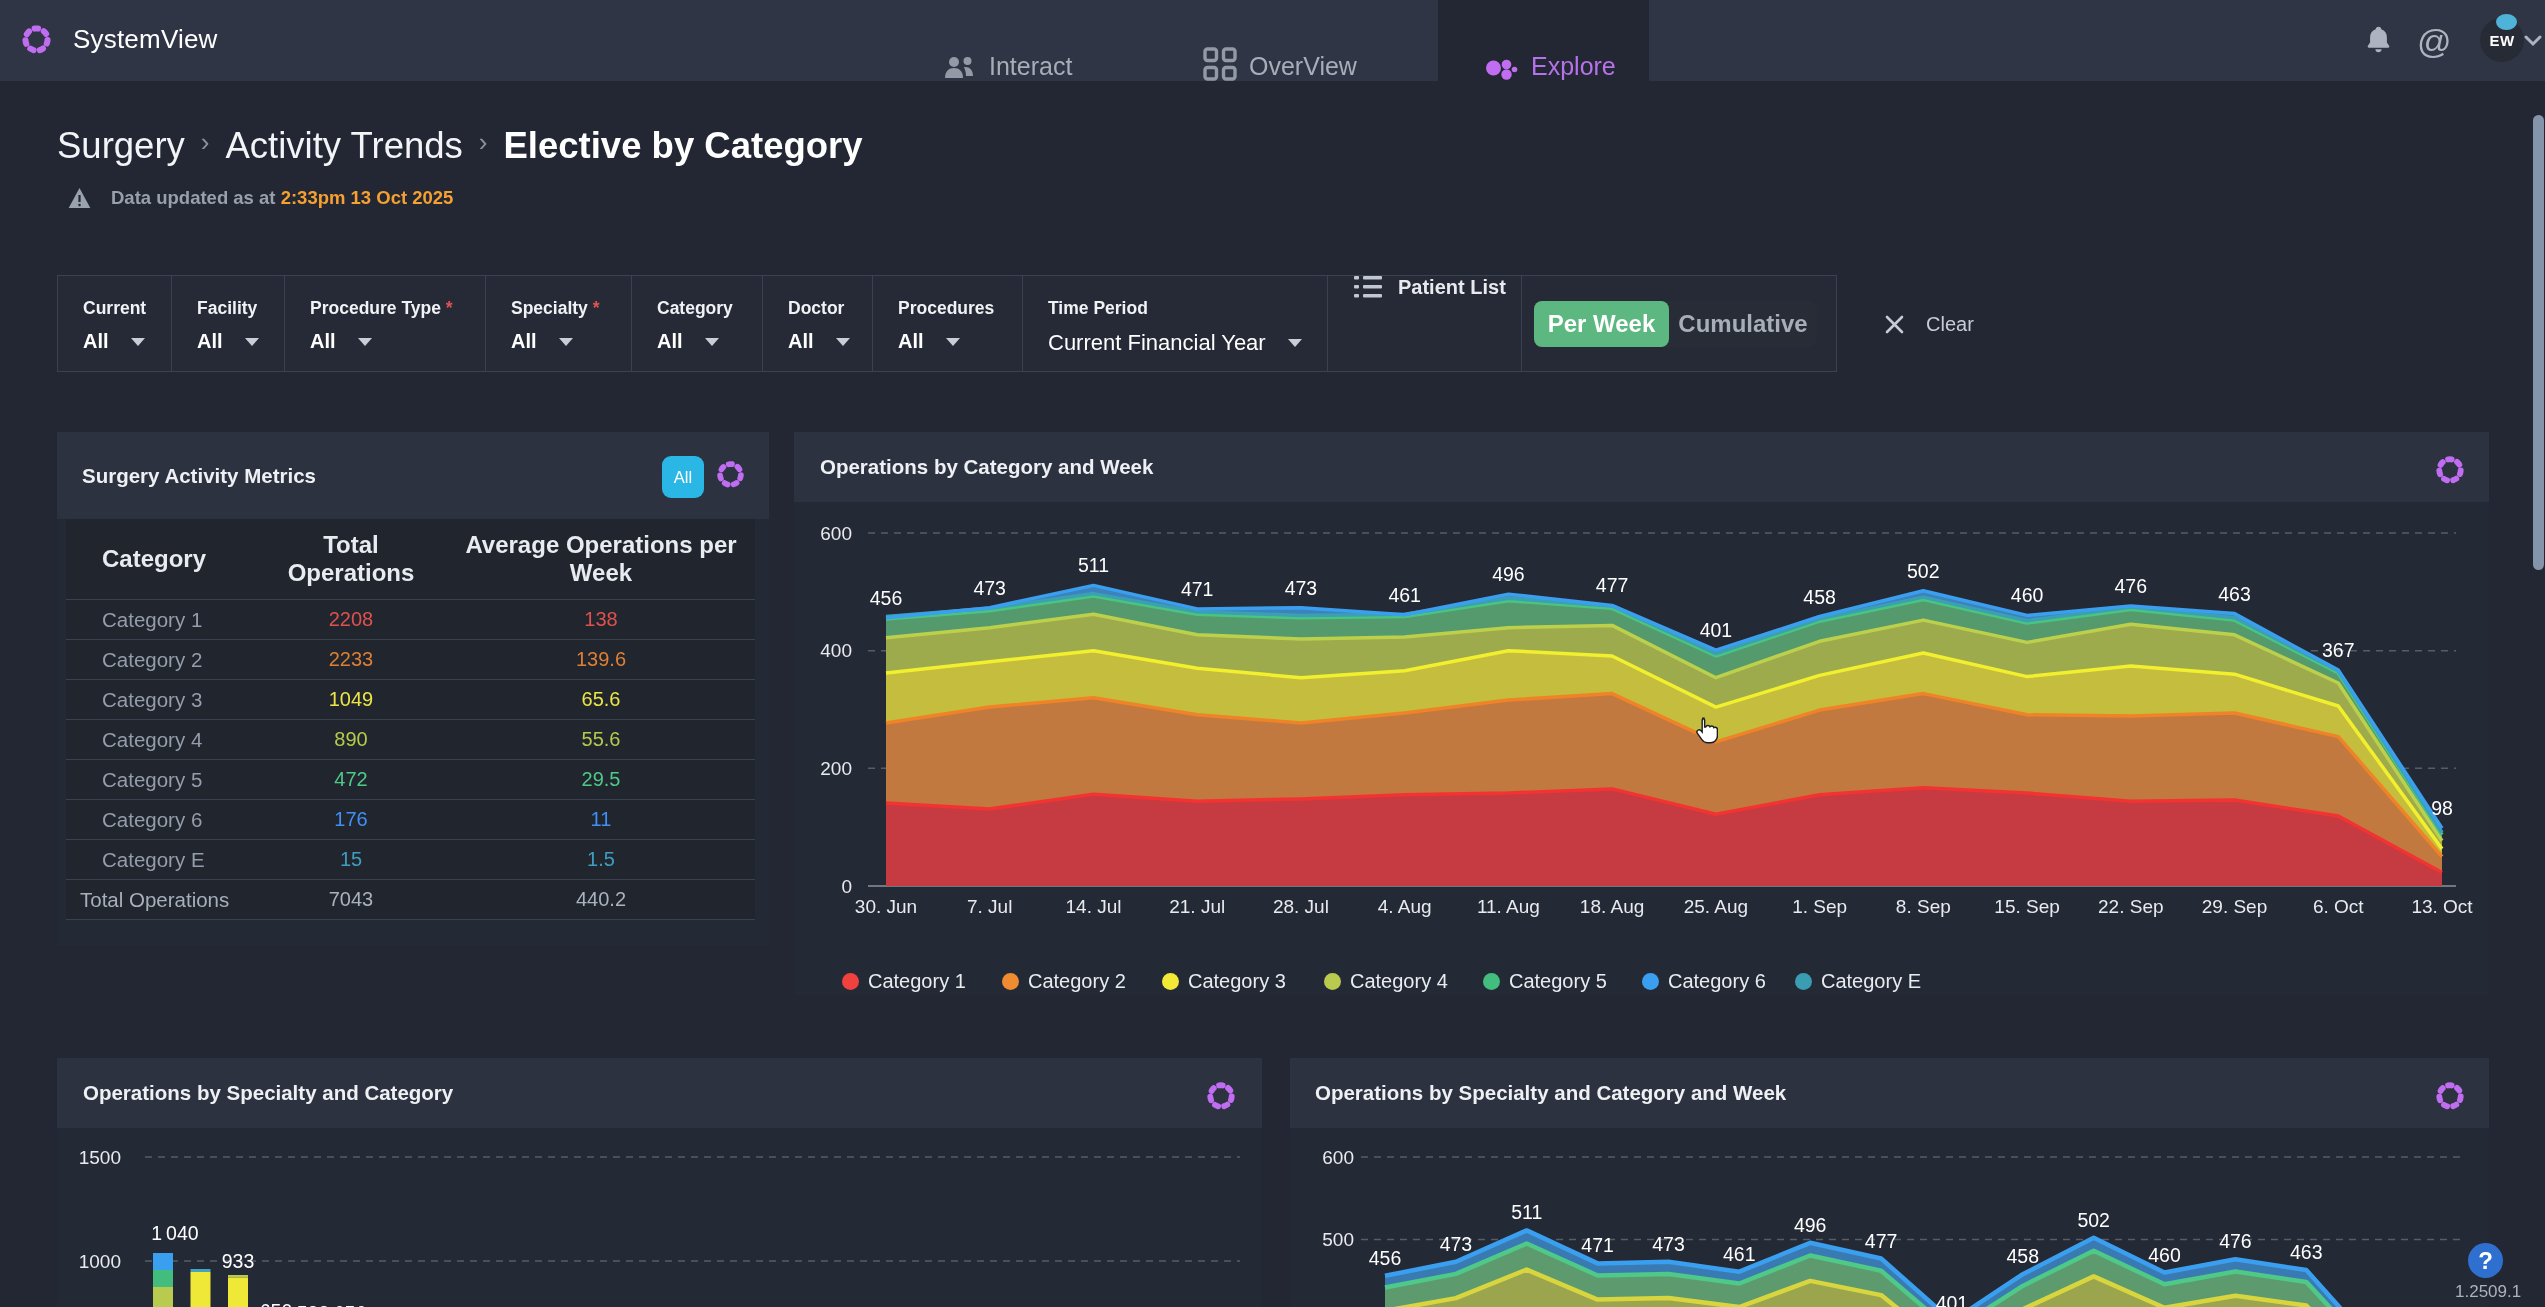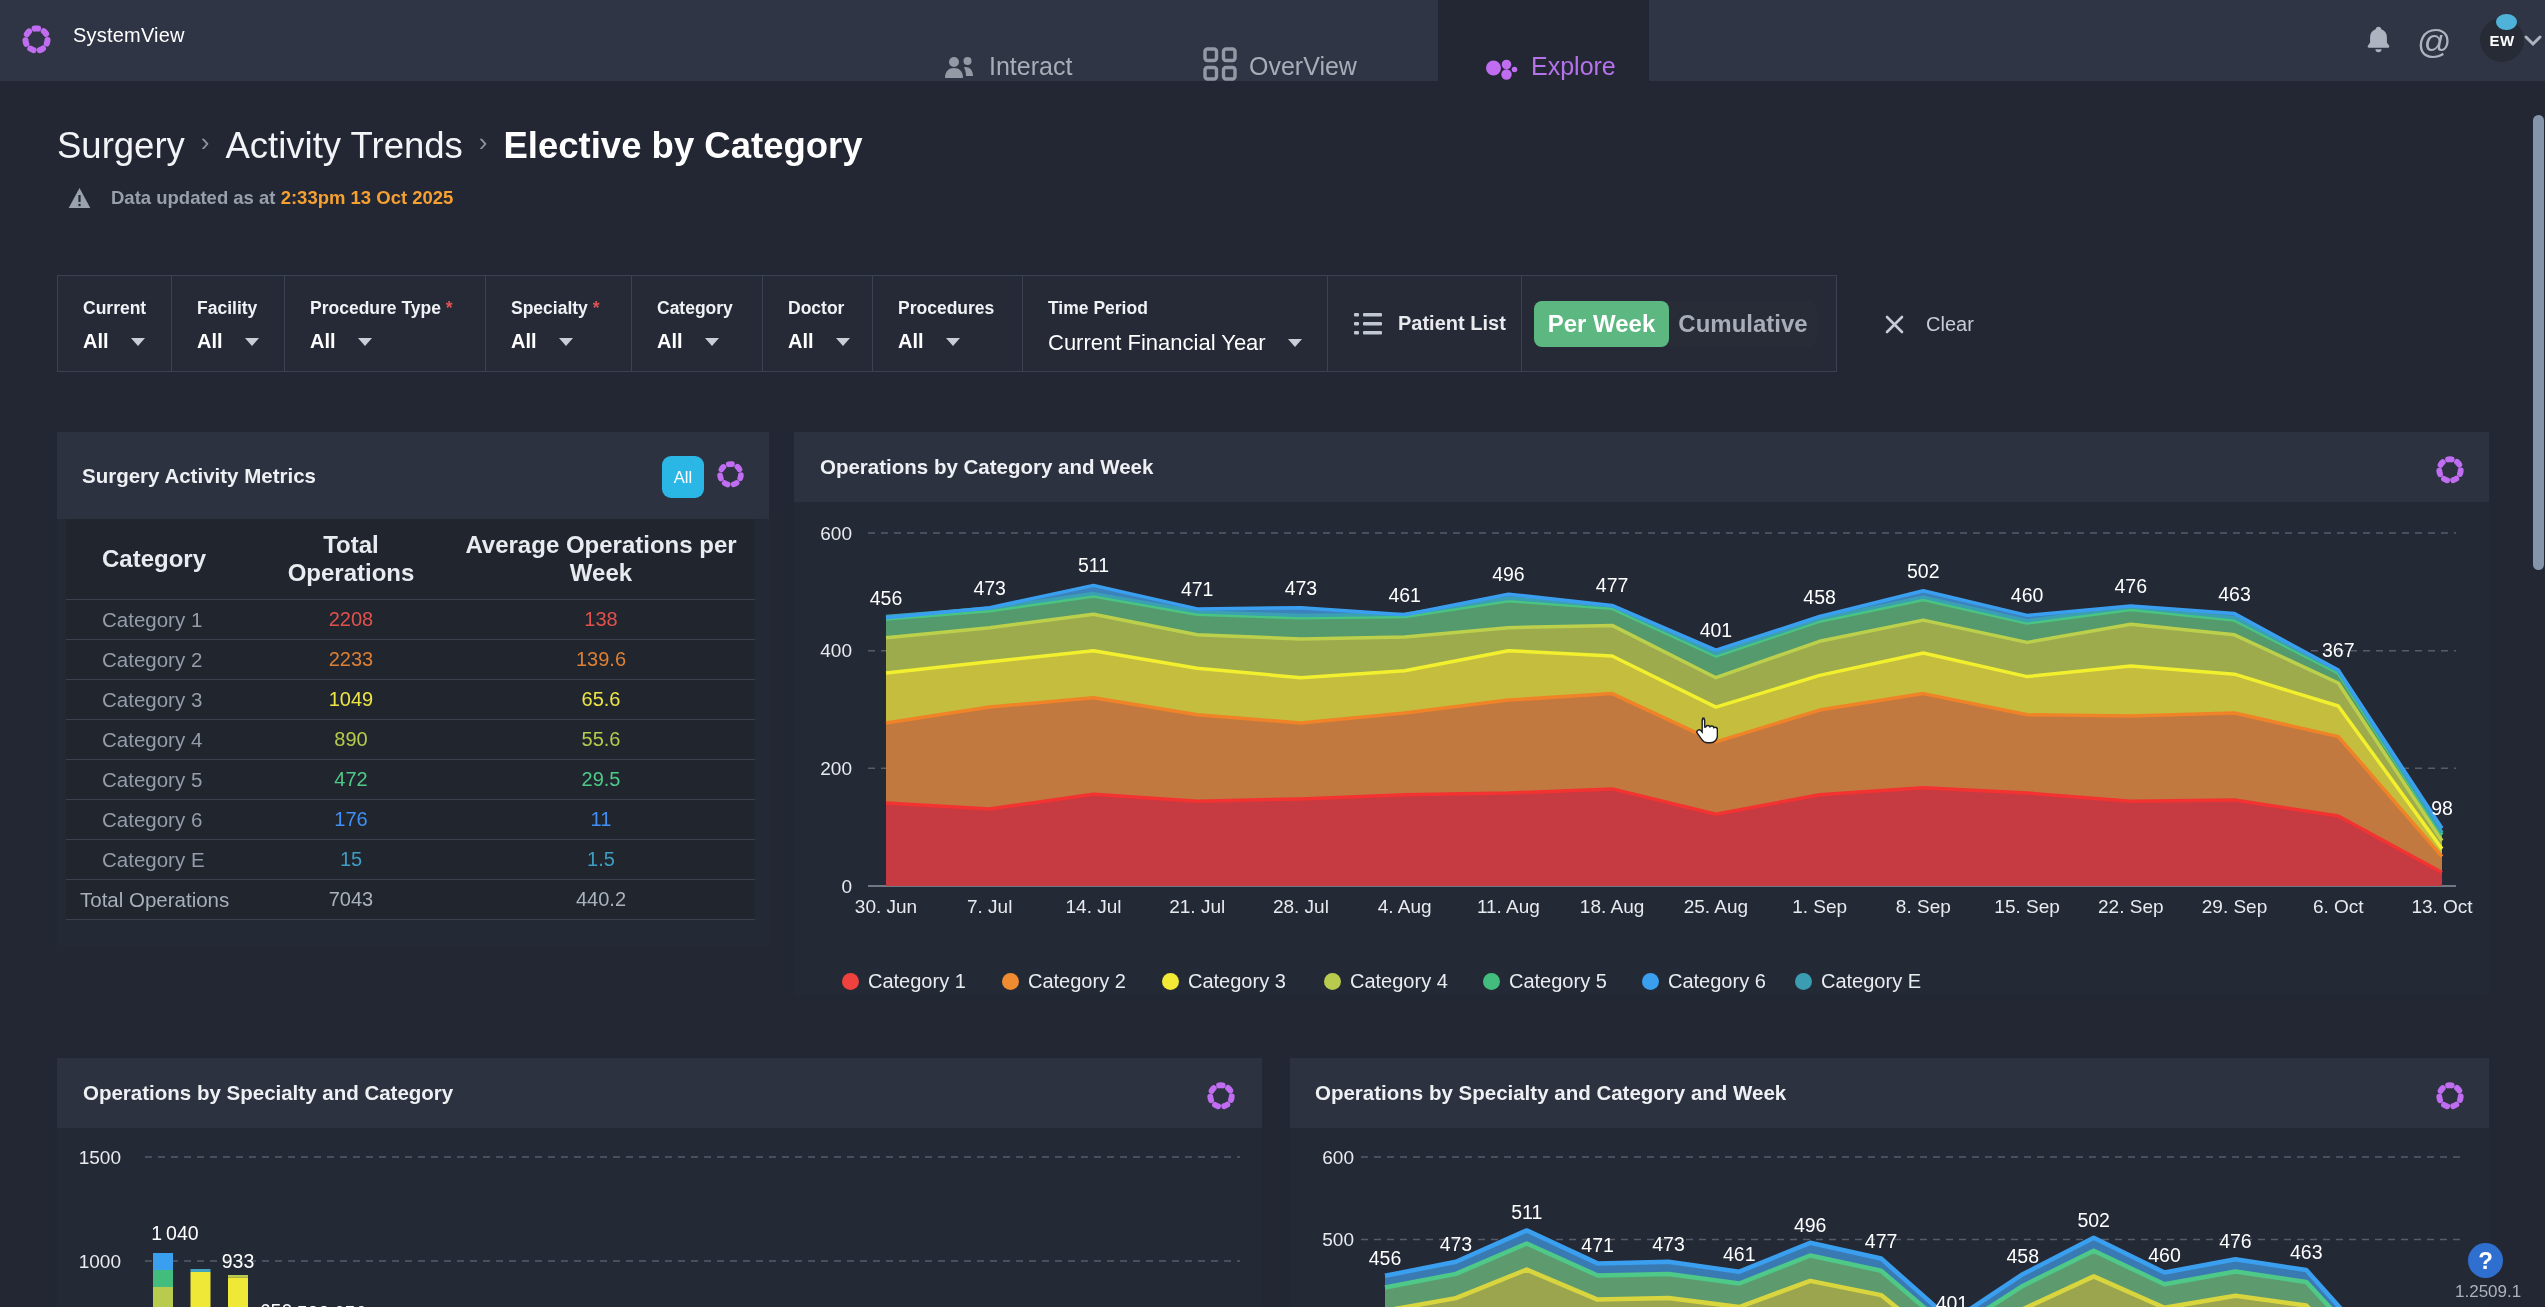--- a/index.html
+++ b/index.html
@@ -32,21 +32,21 @@
 <div id="navtab" class="abs"></div>
 <div class="abs" style="left:20px;top:23px"><svg width="33" height="33" viewBox="0 0 33 33">
       <path d="M14.6,5.6 A11.1,11.1 0 0 1 18.1,5.6" stroke="#c06df2" stroke-width="6.1" fill="none" stroke-linecap="round"></path>
       <path d="M23.8,8.2 A11.1,11.1 0 0 1 26.1,10.9" stroke="#c06df2" stroke-width="6.1" fill="none" stroke-linecap="round"></path>
       <path d="M27.5,17.1 A11.1,11.1 0 0 1 26.8,20.5" stroke="#c06df2" stroke-width="6.1" fill="none" stroke-linecap="round"></path>
       <path d="M23,25.5 A11.1,11.1 0 0 1 19.8,27.1" stroke="#c06df2" stroke-width="6.1" fill="none" stroke-linecap="round"></path>
       <path d="M13.5,27.1 A11.1,11.1 0 0 1 10.3,25.6" stroke="#c06df2" stroke-width="6.1" fill="none" stroke-linecap="round"></path>
       <path d="M6.3,20.8 A11.1,11.1 0 0 1 5.5,17.4" stroke="#c06df2" stroke-width="6.1" fill="none" stroke-linecap="round"></path>
       <path d="M6.8,11.2 A11.1,11.1 0 0 1 9,8.4" stroke="#c06df2" stroke-width="6.1" fill="none" stroke-linecap="round"></path>
     </svg></div>
-<div class="abs" style="left:73px;top:24px;color:#fff;font-size:20px;font-weight:500;letter-spacing:.2px">SystemView</div>
+<div class="abs" style="left:73px;top:24px;color:#fff;font-size:26px;font-weight:500;letter-spacing:.2px">SystemView</div>
 <div class="navitem" style="left:944px">
     <svg width="33" height="26" viewBox="0 0 33 26" fill="#929aa6">
 <circle cx="10" cy="7" r="5"></circle>
       <path d="M1,23 c0,-7 4,-10 9,-10 c5,0 9,3 9,10 z"></path>
 <circle cx="23.5" cy="6" r="4"></circle>
       <path d="M20,12.2 c4.5,-0.8 9,2 9,8.8 l-7,0 c0,-4 -1,-6.5 -2,-8.8 z"></path>
 </svg>
     <span style="margin-left:12px">Interact</span>
   </div>
 <div class="navitem" style="left:1203px">
@@ -121,21 +121,21 @@
       <div class="fval" style="">All<span class="caret"></span></div>
     </div>
     <div class="fseg" style="width:150px">
       <div class="flab">Procedures</div>
       <div class="fval" style="">All<span class="caret"></span></div>
     </div>
     <div class="fseg" style="width:305px">
       <div class="flab">Time Period</div>
       <div class="fval" style="font-weight:normal;color:#ffffff;font-size:22px">Current Financial Year<span class="caret"></span></div>
     </div>
-    <div class="fseg" style="width:193px;border-right:none;padding:0;display:flex;align-items:center">
+    <div class="fseg" style="width:193px;border-right:none;padding:0;display:flex;align-items:flex-start">
 <svg width="28" height="22" viewBox="0 0 28 22" style="margin-left:26px">
 <g fill="#c2c8d2">
           <rect x="0" y="0" width="5" height="3.6" rx="1"></rect>
           <rect x="9" y="0" width="19" height="3.6" rx="1"></rect>
 <rect x="0" y="9" width="5" height="3.6" rx="1"></rect>
           <rect x="9" y="9" width="19" height="3.6" rx="1"></rect>
 <rect x="0" y="18" width="5" height="3.6" rx="1"></rect>
           <rect x="9" y="18" width="19" height="3.6" rx="1"></rect>
         </g>
       </svg>

